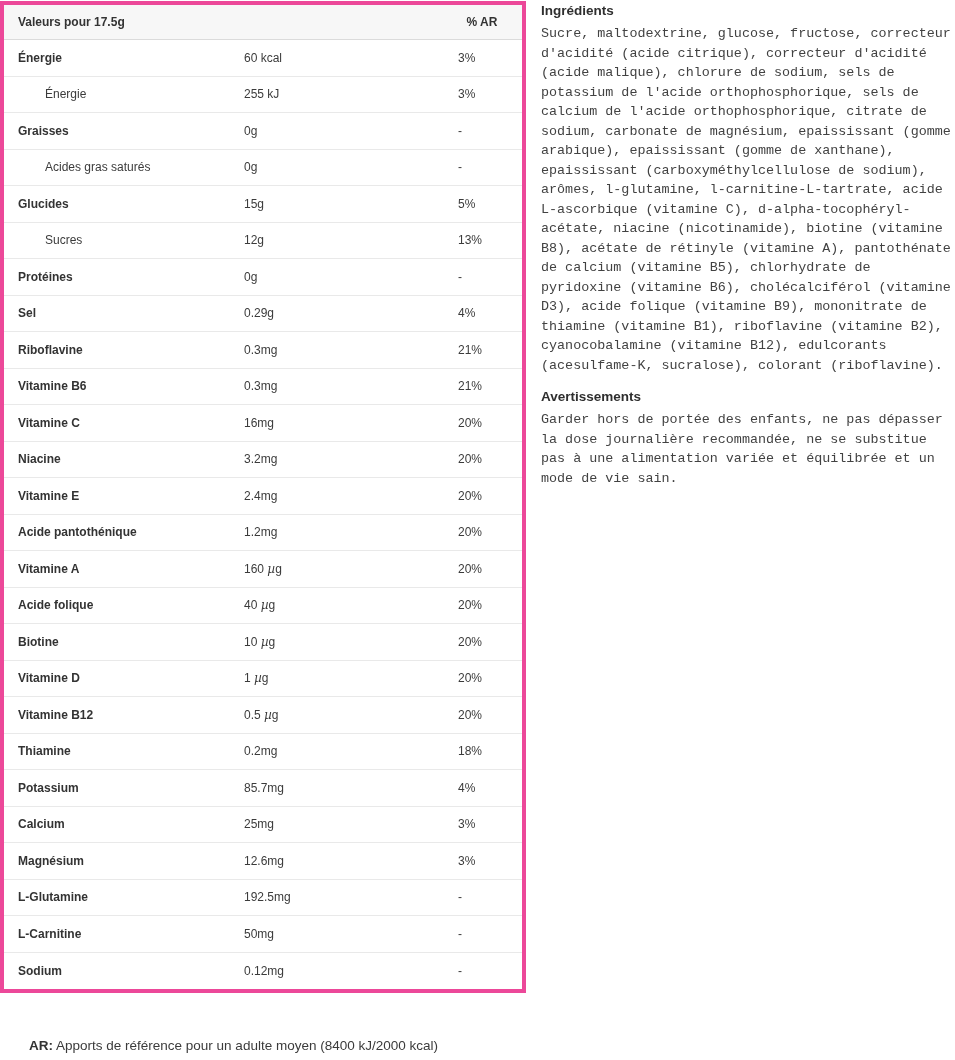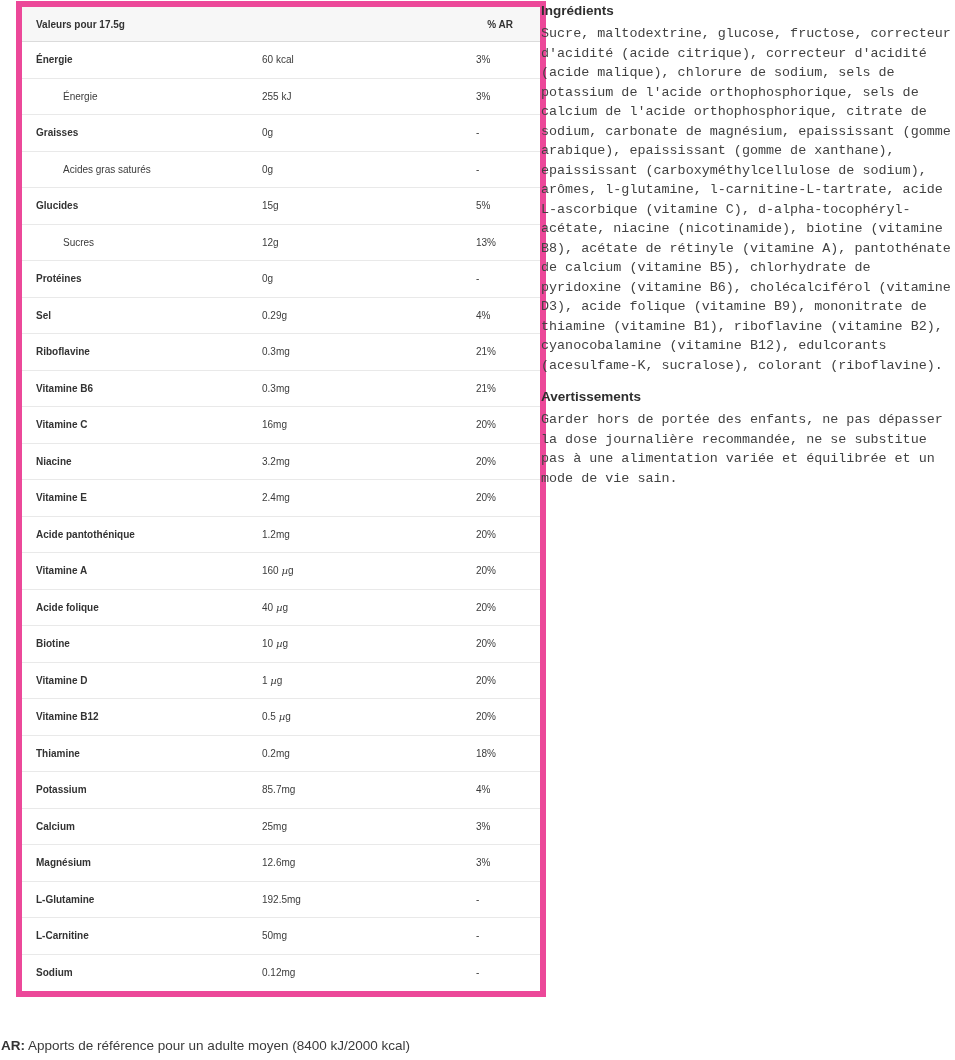--- a/index.html
+++ b/index.html
@@ -15,27 +15,27 @@
   .page {
     position: relative;
     width: 955px;
     height: 1060px;
     background: #ffffff;
   }
 
   
   table.nutrition-table {
     position: absolute;
-    left: 16px;
+    left: 0;
     top: 1px;
     width: 520px;
     border-collapse: separate;
     border-spacing: 0;
-    border: 6px solid #ec4899;
-    font-size: 10px;
+    border: 4px solid #ec4899;
+    font-size: 12px;
     table-layout: fixed;
   }
   .nutrition-table th,
   .nutrition-table td {
     height: 36.5px;
     vertical-align: middle;
     border-bottom: 1px solid #e9e9e9;
     font-weight: normal;
     color: #3b3b3b;
     white-space: nowrap;
@@ -57,20 +57,21 @@
   .mu { font-style: italic; font-family: "DejaVu Serif", serif; }
 
   
   .footnote {
     position: absolute;
     left: 1px;
     top: 1038px;
     width: 530px;
     font-size: 13.5px;
     color: #3b3b3b;
+    padding-left: 28px;
   }
   .footnote .abbr { font-weight: bold; color: #333333; }
 
   
   .right-col {
     position: absolute;
     left: 541px;
     top: 2px;
     width: 413px;
     font-size: 13.4px;

